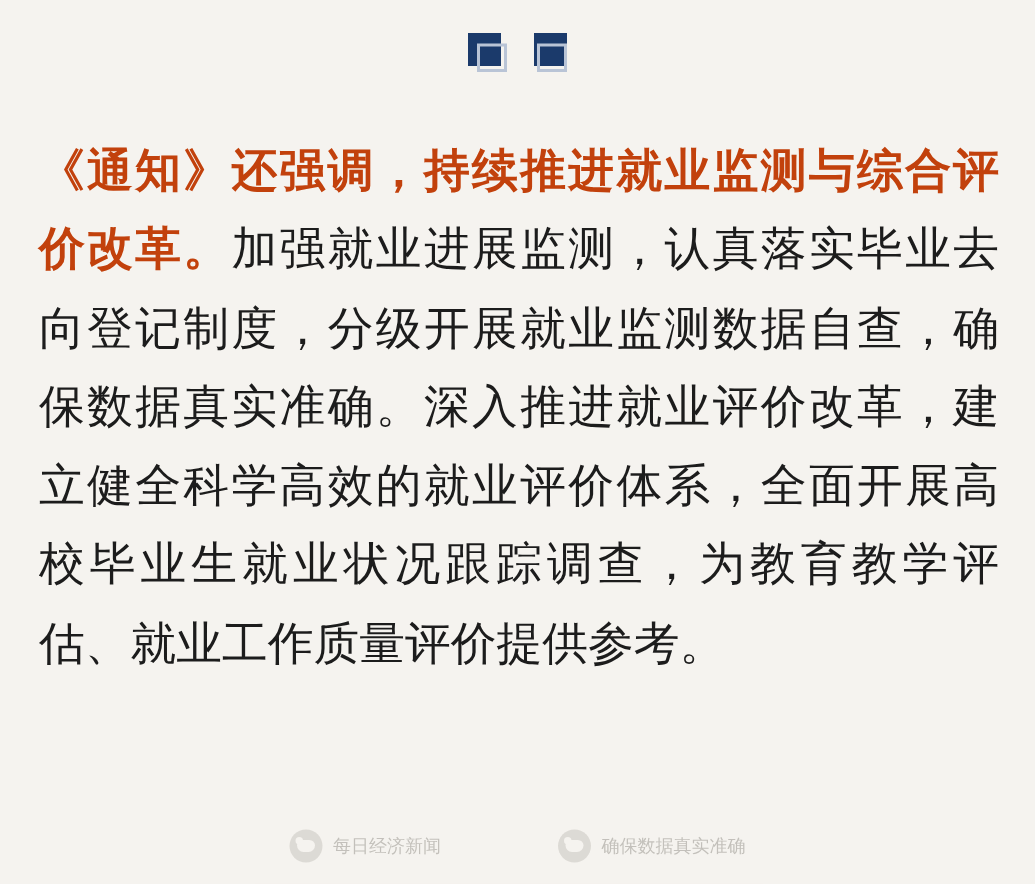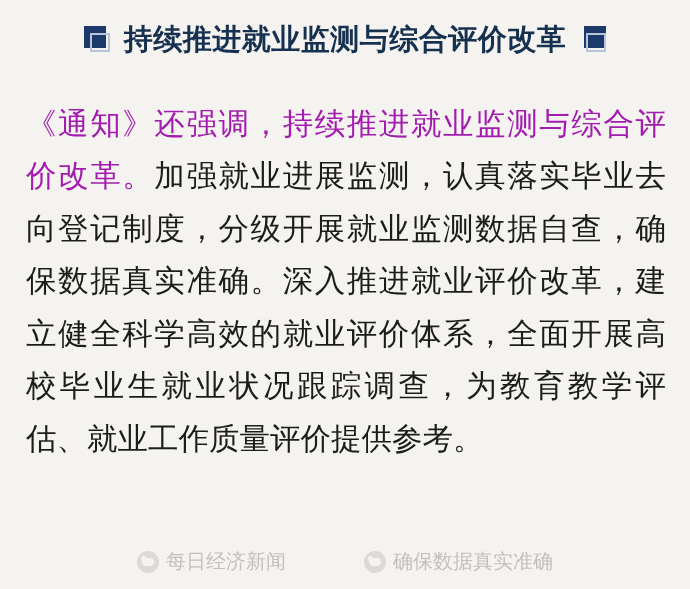--- a/index.html
+++ b/index.html
@@ -73,22 +73,22 @@
   .para {
     font-size: 30.5px;
     line-height: 1.72;
     color: #1c1c1c;
     text-align: justify;
     text-justify: inter-ideograph;
     margin: 0;
     letter-spacing: 0px;
   }
   .para b {
-    font-weight: normal;
-    color: #a21caf;
+    font-weight: bold;
+    color: #c2410c;
   }
 
   
   .footer {
     position: absolute;
     left: 0;
     bottom: 14px;
     width: 690px;
     display: flex;
     align-items: center;
@@ -123,36 +123,35 @@
     content: "";
     position: absolute;
     left: 4px;
     top: 5px;
     width: 5px;
     height: 5px;
     border-radius: 50%;
     background: #f5f3ef;
   }
   .wm-text {
-    font-size: 20px;
+    font-size: 12px;
     color: #9b9891;
     white-space: nowrap;
   }
 </style>
 </head>
 <body>
 
 <div class="page">
 
   <div class="title-row">
     <span class="marker left">
       <span class="sq"></span>
         <span class="sq2"></span>
     </span>
-    <span class="title-text">持续推进就业监测与综合评价改革</span>
     <span class="marker right">
       <span class="sq"></span>
         <span class="sq2"></span>
     </span>
   </div>
 
   <div class="body-wrap">
     <p class="para"><b>《通知》还强调，持续推进就业监测与综合评价改革。</b><span>加强就业进展监测，认真落实毕业去向登记制度，分级开展就业监测数据自查，确保数据真实准确。深入推进就业评价改革，建立健全科学高效的就业评价体系，全面开展高校毕业生就业状况跟踪调查，为教育教学评估、就业工作质量评价提供参考。</span></p>
   </div>
 

